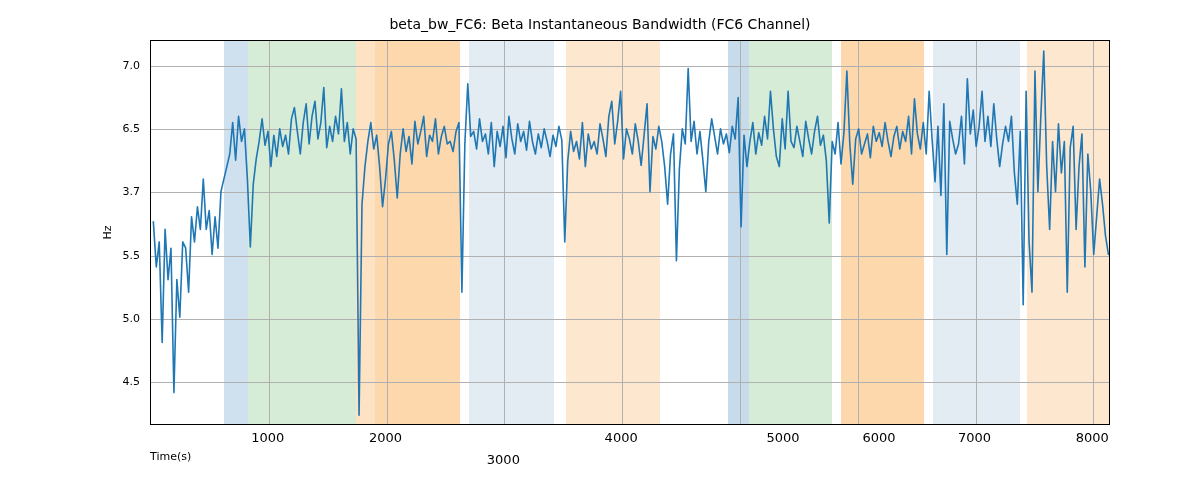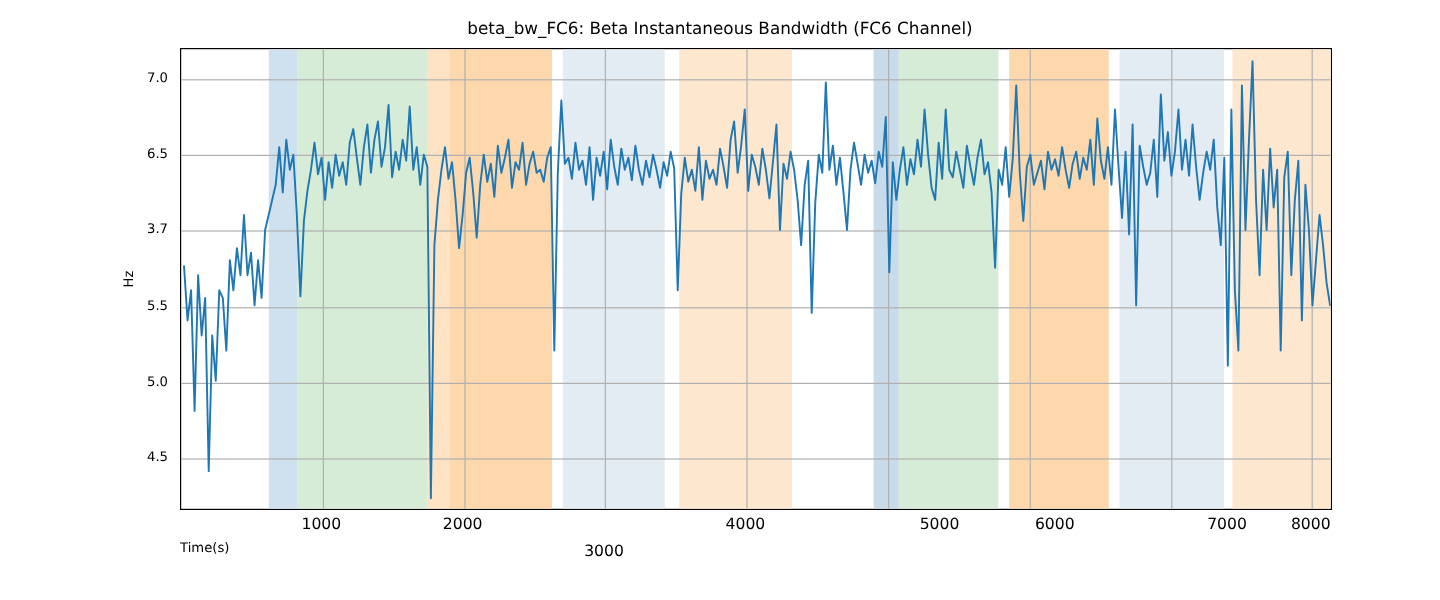--- a/index.html
+++ b/index.html
@@ -148,21 +148,21 @@
   <div class="ylabel">
       <span>Hz</span>
     </div>
 
 <div class="tick-x" style="left: 267.791px;">1000</div>
     <div class="tick-x" style="left: 385.583px;">2000</div>
     <div class="tick-x" style="left: 503.374px; margin-top: 22px;">3000</div>
     <div class="tick-x" style="left: 621.166px;">4000</div>
     <div class="tick-x" style="left: 738.957px; margin-left: 44px;">5000</div>
     <div class="tick-x" style="left: 879px;">6000</div>
-    <div class="tick-x" style="left: 974.54px; margin-left: 48px;">7000</div>
+    <div class="tick-x" style="left: 974.54px;">7000</div>
     <div class="tick-x" style="left: 1092.33px;">8000</div>
     <div class="tick-y" style="top: 380.82px;">4.5</div>
     <div class="tick-y" style="top: 317.705px;">5.0</div>
     <div class="tick-y" style="top: 254.59px;">5.5</div>
     <div class="tick-y" style="top: 191.475px;">3.7</div>
     <div class="tick-y" style="top: 128.361px;">6.5</div>
     <div class="tick-y" style="top: 65.2459px;">7.0</div>
   </div>
 
 </body></html>

